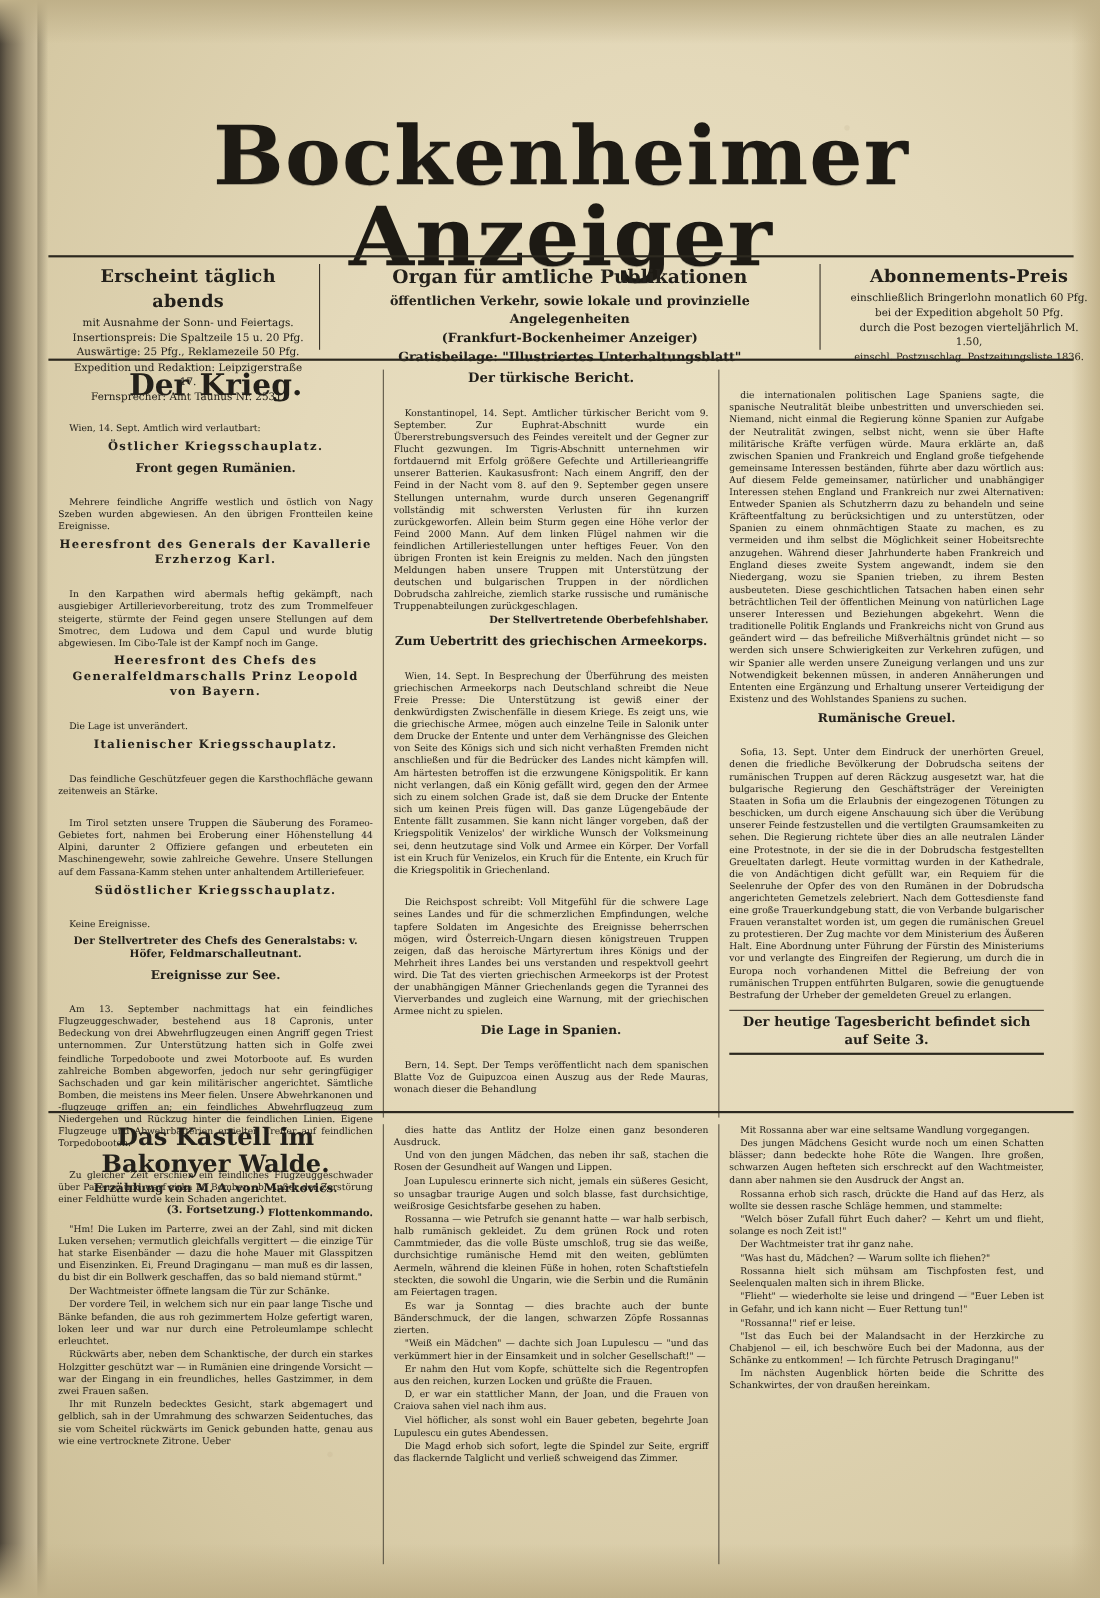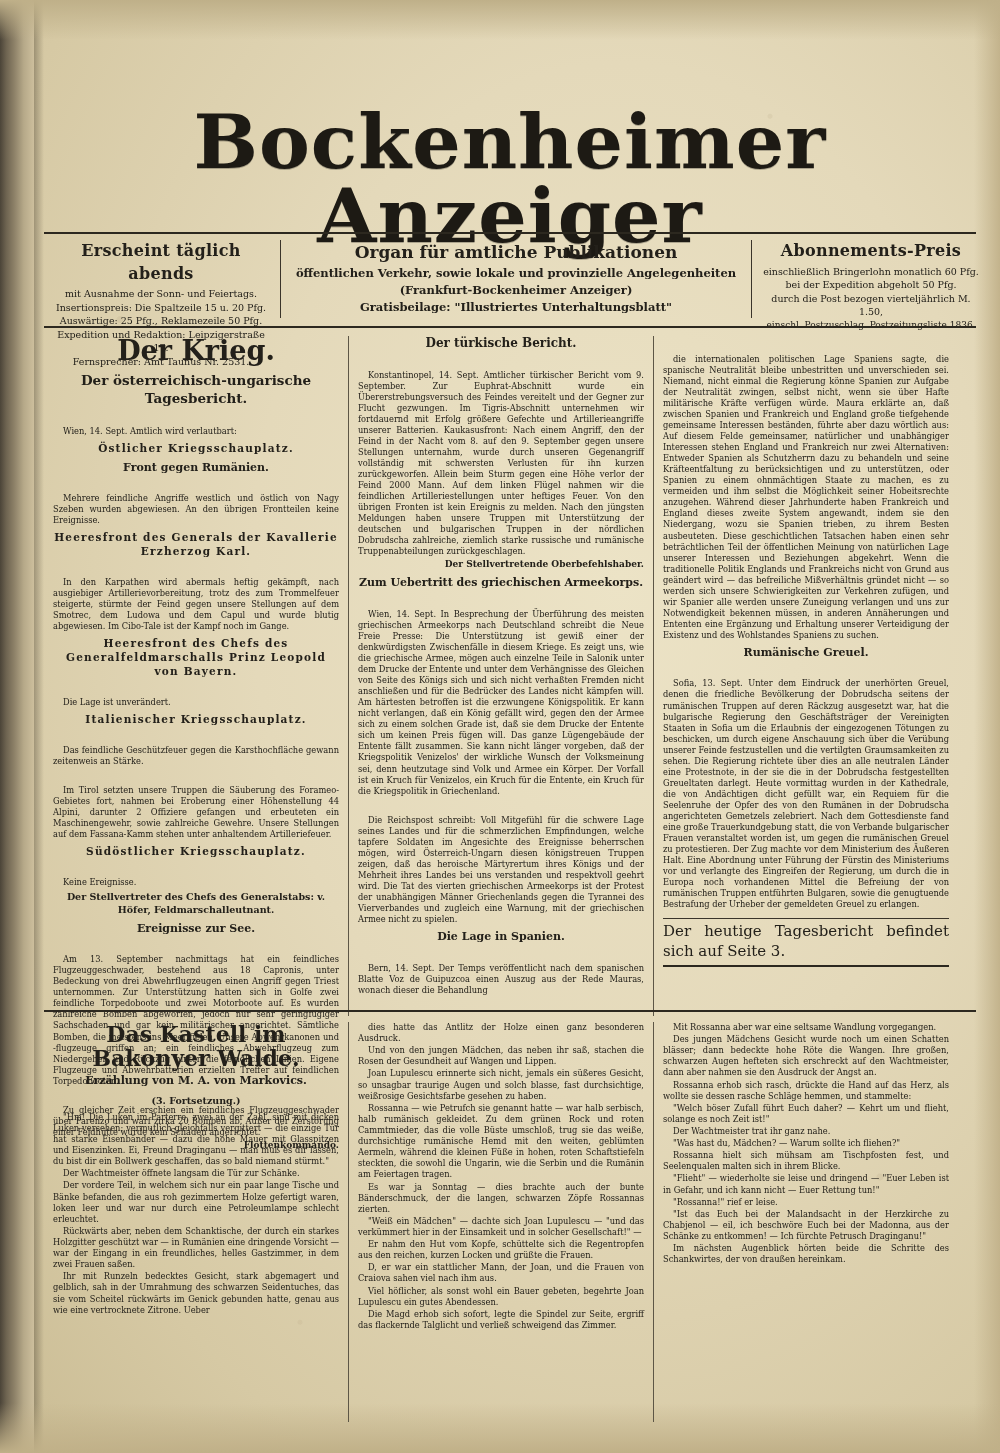--- a/index.html
+++ b/index.html
@@ -67,27 +67,27 @@
     font-family:"DejaVu Serif",serif;
     letter-spacing:1px;
     transform:scaleX(1.03);
     color:#1d1a14;
     text-shadow:0 1px 0 rgba(0,0,0,.25);
   }
   .mastheadtitle span{display:inline-block;}
 
   
   .mastbox{
-    position:absolute;top:240px;left:6px;width:932px;height:78px;
+    position:absolute;top:240px;left:16px;width:932px;height:78px;
     display:flex;align-items:stretch;
   }
   .mb{font-size:9.5px;line-height:1.42;text-align:center;}
   .mb.left{width:222px;border-right:1px solid #3a342a;padding-right:8px;}
   .mb.mid{flex:1;padding:0 10px;}
-  .mb.right{width:222px;border-left:1px solid #3a342a;padding-left:8px;}
+  .mb.right{width:222px;border-left:1px solid #3a342a;padding-left:24px;}
   .mb .bigline{font-size:16px;font-weight:bold;letter-spacing:.3px;margin-bottom:2px;}
   .mb .midl{font-size:13px;font-weight:bold;line-height:1.45;}
   .mb .midl2{font-size:11.5px;font-weight:bold;line-height:1.5;}
   .mb .small{font-size:9px;}
   .hr-thick{position:absolute;left:0;width:932px;border-top:2px solid #2c281f;}
 
   
   #cols{
     position:absolute;top:336px;left:0;width:932px;height:680px;
     display:flex;gap:0;
@@ -99,21 +99,21 @@
   .hl1{
     text-align:center;font-size:27px;font-weight:bold;margin:0 0 6px;line-height:1.1;
   }
   .hl2{text-align:center;font-size:13.5px;font-weight:bold;margin:6px 0 3px;}
   .hl3{text-align:center;font-size:11px;font-weight:bold;margin:5px 0 2px;}
   .hl-sp{text-align:center;font-size:10.5px;font-weight:bold;margin:5px 0 2px;letter-spacing:1.2px;}
   .rightal{text-align:right;font-weight:bold;font-size:9px;margin-top:2px;}
   .centerb{text-align:center;font-weight:bold;font-size:9.5px;margin:3px 0 2px;}
   .notice{
     margin-top:8px;border-top:1px solid #3a342a;border-bottom:2px solid #2c281f;
-    padding:3px 0;font-weight:normal;font-size:15px;
+    padding:3px 0;text-align:center;font-weight:bold;font-size:12px;
   }
 
   
   #feuil{
     position:absolute;top:1022px;left:0;width:932px;height:400px;display:flex;
   }
   .fcol{width:286px;padding:0 9px;font-size:8.3px;line-height:1.34;text-align:justify;}
   .fcol.f1{border-right:1px solid #5d5646;}
   .fcol.f2{border-right:1px solid #5d5646;}
   .fcol p{margin:0 0 1px 0;text-indent:10px;}
@@ -164,21 +164,20 @@
         <div class="small">einschl. Postzuschlag.  Postzeitungsliste 1836.</div>
       </div>
     </div>
 
     <div class="hr-thick" style="top:326px;"></div>
 
     <div id="cols">
 
       <div class="col c1">
         <div class="hl1">Der Krieg.</div>
-        <div class="hl2">Der österreichisch-ungarische Tagesbericht.</div>
         <p>Wien, 14. Sept. Amtlich wird verlautbart:</p>
         <div class="hl-sp">Östlicher Kriegsschauplatz.</div>
         <div class="hl3">Front gegen Rumänien.</div>
         <p>Mehrere feindliche Angriffe westlich und östlich von Nagy Szeben wurden abgewiesen. An den übrigen Frontteilen keine Ereignisse.</p>
         <div class="hl-sp">Heeresfront des Generals der Kavallerie Erzherzog Karl.</div>
         <p>In den Karpathen wird abermals heftig gekämpft, nach ausgiebiger Artillerievorbereitung, trotz des zum Trommelfeuer steigerte, stürmte der Feind gegen unsere Stellungen auf dem Smotrec, dem Ludowa und dem Capul und wurde blutig abgewiesen. Im Cibo-Tale ist der Kampf noch im Gange.</p>
         <div class="hl-sp">Heeresfront des Chefs des Generalfeldmarschalls Prinz Leopold von Bayern.</div>
         <p>Die Lage ist unverändert.</p>
         <div class="hl-sp">Italienischer Kriegsschauplatz.</div>
         <p>Das feindliche Geschützfeuer gegen die Karsthochfläche gewann zeitenweis an Stärke.</p>

